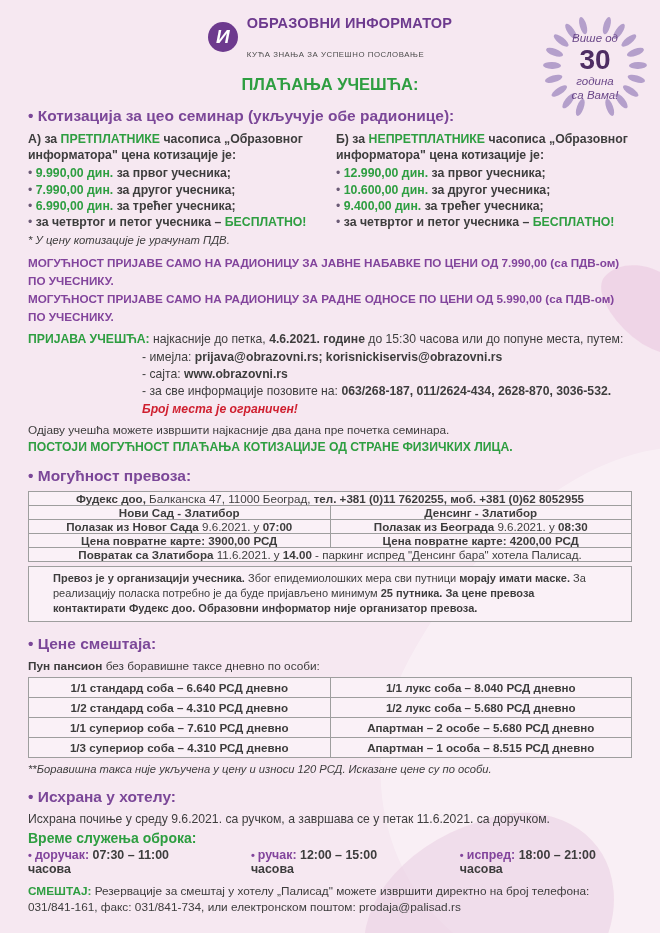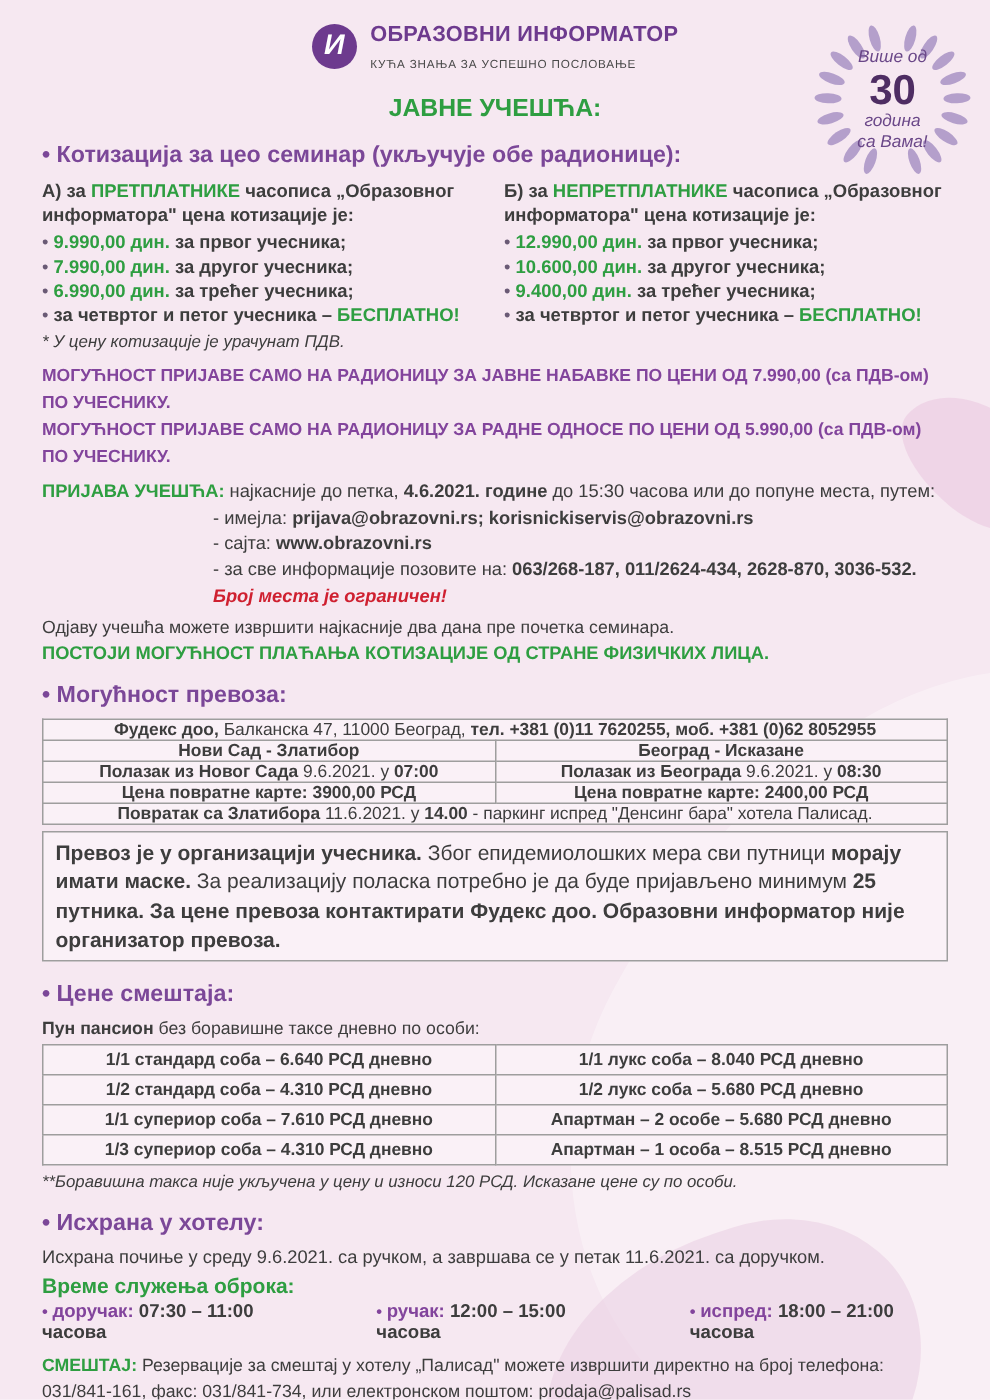--- a/index.html
+++ b/index.html
@@ -12,21 +12,21 @@
        border-radius:60% 40% 55% 45%/55% 45% 60% 40%;transform:rotate(-18deg)}
   .wm3{width:120px;height:70px;right:-55px;top:275px;background:rgba(236,205,227,.7);
        border-radius:50% 50% 50% 50%/60% 40% 60% 40%;transform:rotate(40deg)}
   .content{position:relative;z-index:1;padding:0 28px}
 
   .header{display:flex;justify-content:center;align-items:center;gap:9px;padding-top:16px}
   .logo-circle{width:30px;height:30px;border-radius:50%;background:#6d3a8e;color:#fff;
                display:flex;align-items:center;justify-content:center;font-weight:700;
                font-style:italic;font-size:19px;flex:0 0 auto}
   .brand-name{color:#6d3a8e;font-weight:700;font-size:14.5px;letter-spacing:.2px;line-height:1.1}
-  .brand-tagline{color:#4a4a4a;font-size:7.8px;letter-spacing:.55px;margin-top:6px}
+  .brand-tagline{color:#4a4a4a;font-size:7.8px;letter-spacing:.55px;margin-top:18px}
 
   .badge{position:absolute;top:10px;right:8px;width:114px;height:114px;z-index:2}
   .badge svg{position:absolute;inset:0}
   .badge-text{position:absolute;inset:0;display:flex;flex-direction:column;align-items:center;
               justify-content:center;color:#6a4788}
   .badge-line{font-style:italic;font-size:11.5px;line-height:1.15}
   .badge-number{font-size:28px;font-weight:700;color:#4e2d63;line-height:1;margin:1px 0}
 
   .main-title{text-align:center;color:#2e9e41;font-weight:700;font-size:16.5px;margin-top:16px}
 
@@ -46,22 +46,22 @@
   .reg-indent{margin-left:114px}
   .limited{color:#cf2030;font-weight:700;font-style:italic}
 
   .plain-line{font-size:11.8px;margin-top:5px}
   .green-line{color:#2e9e41;font-weight:700;font-size:12.2px;margin-top:3px}
 
   .tbl{width:100%;border-collapse:collapse;font-size:11.6px;background:#faf1f7}
   .tbl td{border:1px solid #9e9e9e;text-align:center;padding:0 6px}
   .tbl td{width:50%}
   .tbl td[colspan]{width:auto}
-  .note-box{border:1px solid #9e9e9e;background:#faf1f7;font-size:14px;line-height:1.38;
-            padding:4px 8px;margin-top:4px}
+  .note-box{border:1px solid #9e9e9e;background:#faf1f7;font-size:11px;line-height:1.38;
+            padding:4px 24px;margin-top:4px}
   .lodging td{font-weight:700;padding:3px 6px}
   .lodging-intro{font-size:11.8px;margin:0 0 4px}
   .footnote{font-style:italic;font-size:11.2px;margin-top:5px}
 
   .meals-intro{font-size:12.2px;margin-top:2px}
   .meals-label{color:#2e9e41;font-weight:700;font-size:14px;margin-top:4px}
   .meals-line{font-size:12.4px;font-weight:700;margin-top:2px;display:flex;gap:46px}
   .meal-item::before{content:"• ";color:#82449c;font-size:11px}
   .meal-name{color:#82449c}
 
@@ -111,21 +111,21 @@
 
   <div class="content">
     <div class="header">
       <div class="logo-circle">И</div>
       <div>
         <div class="brand-name">ОБРАЗОВНИ ИНФОРМАТОР</div>
         <div class="brand-tagline">КУЋА ЗНАЊА ЗА УСПЕШНО ПОСЛОВАЊЕ</div>
       </div>
     </div>
 
-    <div class="main-title">ЈАВНЕ УЧЕШЋА:</div>
+    <div class="main-title">ПЛАЋАЊА УЧЕШЋА:</div>
 
     <div class="sec">Котизација за цео семинар (укључује обе радионице):</div>
 
     <div class="cols">
       <div>
         <div class="col-intro"><span class="b">А) за </span><span class="b c-green">ПРЕТПЛАТНИКЕ</span><span class="b"> часописа „Образовног информатора" цена котизације је:</span></div>
         <div class="price-item"><span class="b c-green">9.990,00 дин.</span><span class="b"> за првог учесника;</span></div>
         <div class="price-item"><span class="b c-green">7.990,00 дин.</span><span class="b"> за другог учесника;</span></div>
         <div class="price-item"><span class="b c-green">6.990,00 дин.</span><span class="b"> за трећег учесника;</span></div>
         <div class="price-item"><span class="b">за четвртог и петог учесника – </span><span class="b c-green">БЕСПЛАТНО!</span></div>
@@ -158,29 +158,29 @@
 
     <div class="sec">Могућност превоза:</div>
 
     <table class="tbl">
       <tbody>
           <tr>
         <td colspan="2"><span class="b">Фудекс доо,</span><span> Балканска 47, 11000 Београд, </span><span class="b">тел. +381 (0)11 7620255, моб. +381 (0)62 8052955</span></td>
       </tr>
       <tr>
         <td class="b">Нови Сад - Златибор</td>
-        <td class="b">Београд - Исказане</td>
+        <td class="b">Денсинг - Златибор</td>
       </tr>
       <tr>
         <td><span class="b">Полазак из Новог Сада </span><span>9.6.2021. у </span><span class="b">07:00</span></td>
         <td><span class="b">Полазак из Београда </span><span>9.6.2021. у </span><span class="b">08:30</span></td>
       </tr>
       <tr>
         <td class="b">Цена повратне карте: 3900,00 РСД</td>
-        <td class="b">Цена повратне карте: 2400,00 РСД</td>
+        <td class="b">Цена повратне карте: 4200,00 РСД</td>
       </tr>
       <tr>
         <td colspan="2"><span class="b">Повратак са Златибора</span><span> 11.6.2021. у </span><span class="b">14.00</span><span> - паркинг испред "Денсинг бара" хотела Палисад.</span></td>
       </tr>
     </tbody>
       </table>
     <div class="note-box"><span class="b">Превоз је у организацији учесника.</span><span> Због епидемиолошких мера сви путници </span><span class="b">морају имати маске.</span><span> За реализацију поласка потребно је да буде пријављено минимум </span><span class="b">25 путника.</span><span> </span><span class="b">За цене превоза контактирати Фудекс доо. Образовни информатор није организатор превоза.</span></div>
 
     <div class="sec">Цене смештаја:</div>
     <div class="lodging-intro"><span class="b">Пун пансион</span><span> без боравишне таксе дневно по особи:</span></div>

